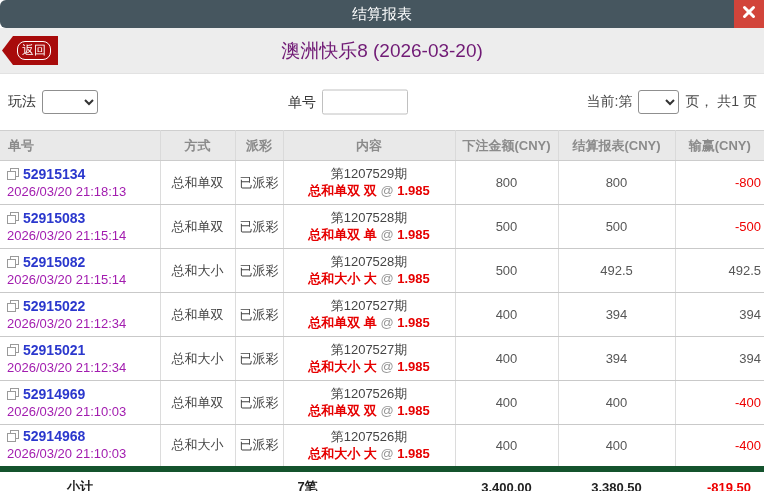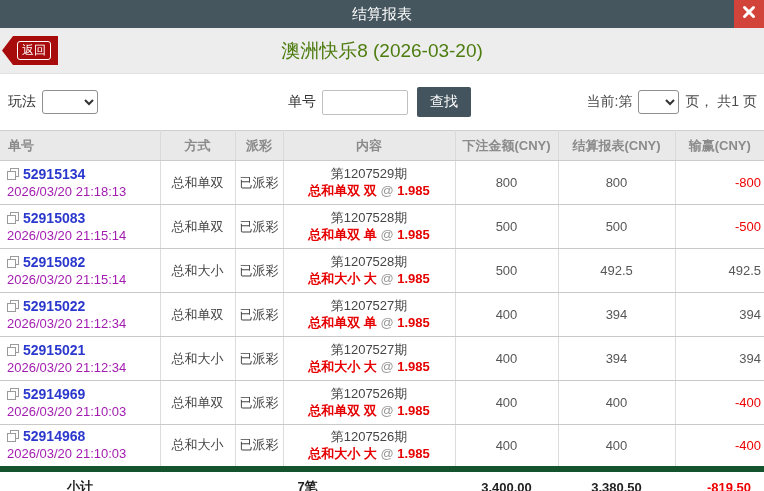--- a/index.html
+++ b/index.html
@@ -2,46 +2,46 @@
 <html><head>
 <meta charset="utf-8">
 <style>
   * { box-sizing: border-box; margin: 0; padding: 0; }
   html, body { width: 764px; height: 491px; overflow: hidden; }
   body { font-family: "Liberation Sans", "DejaVu Sans", sans-serif; background: #fff; }
 
   
   .topbar {
     height: 28px; background: #46565f; position: relative;
-    display: flex; align-items: center; justify-content: center;
+    display: flex; align-items: center; justify-content: center; border-radius: 6px;
   }
   .topbar-title { color: #fff; font-size: 15px; }
   .close-btn {
     position: absolute; right: 0; top: 0; width: 30px; height: 28px;
     background: #d2443a; display: flex; align-items: center; justify-content: center;
     cursor: pointer;
   }
 
   
   .subheader {
     height: 46px; background: #ededed; position: relative;
     display: flex; align-items: center; justify-content: center;
     border-bottom: 1px solid #e2e2e2;
   }
-  .page-title { font-size: 19px; color: #4d7c0f; }
+  .page-title { font-size: 19px; color: #701a75; }
   .back-btn {
     position: absolute; left: 2px; top: 8px; height: 29px;
     background: #a80b0b; color: #fff;
     display: flex; align-items: center;
     padding: 0 7px 0 15px;
     clip-path: polygon(11px 0, 100% 0, 100% 100%, 11px 100%, 0 50%);
     cursor: pointer;
   }
   .back-label {
-    border: 1px solid #fff; border-radius: 3px;
+    border: 1px solid #fff; border-radius: 8px;
     font-size: 12px; padding: 1px 4px 2px; line-height: 14px;
   }
 
   
   .filter-row { height: 56px; background: #fff; position: relative; }
   .fgroup { position: absolute; top: 50%; transform: translateY(-50%); display: flex; align-items: center; gap: 6px; }
   .play-group { left: 8px; }
   .order-group { left: 288px; }
   .page-group { right: 7px; }
   .flabel { font-size: 14px; color: #333; }
@@ -125,21 +125,20 @@
 <div class="filter-row">
   <div class="fgroup play-group">
     <span class="flabel">玩法</span>
     <select class="play-select">
       <option selected="">全部</option>
     </select>
   </div>
   <div class="fgroup order-group">
     <span class="flabel">单号</span>
     <input class="order-input" type="text" value="" style="">
-    <button class="search-btn">查找</button>
   </div>
   <div class="fgroup page-group">
     <span class="ptext">当前:第</span>
     <select class="page-select">
       <option selected="">1</option>
     </select>
     <span class="ptext">页， 共1 页</span>
   </div>
 </div>
 

